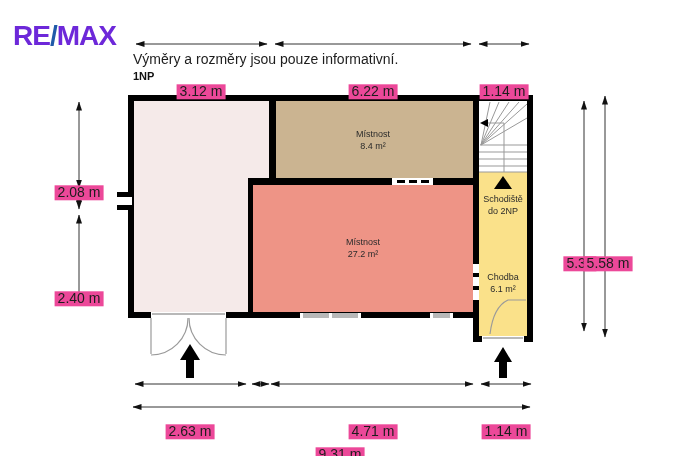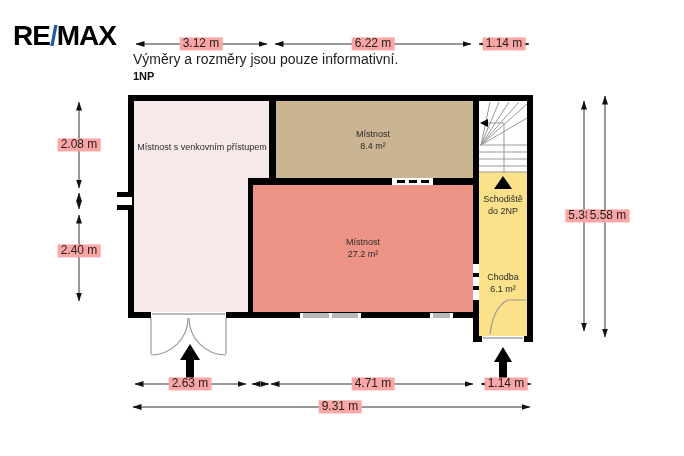--- a/index.html
+++ b/index.html
@@ -5,31 +5,31 @@
   html,body{margin:0;padding:0;}
   body{
     width:684px;height:456px;position:relative;background:#ffffff;
     font-family:"Liberation Sans", sans-serif;overflow:hidden;
   }
   .abs{position:absolute;}
   .logo{
     left:13px;top:22px;font-size:28px;font-weight:bold;letter-spacing:-1px;
     white-space:nowrap;line-height:1;
   }
-  .logo .red{color:#000000;}
+  .logo .red{color:#6d28d9;}
   .logo .blue{color:#1f5aa8;}
   .disclaimer{left:133px;top:51px;font-size:14px;color:#1d1d1d;}
   .floor-label{left:133px;top:70px;font-size:11px;font-weight:bold;color:#111;}
   .room-label{
     transform:translate(-50%,-50%);text-align:center;color:#2b2b2b;
     font-size:9px;line-height:1.35;white-space:nowrap;
   }
   .dim{
-    transform:translate(-50%,-50%);font-size:12px;color:#1d1d1d;
-    background:#fca5a5;padding:0 3px;white-space:nowrap;line-height:1.1;
+    transform:translate(-50%,-50%);font-size:14px;color:#1d1d1d;
+    background:#ec4899;padding:0 3px;white-space:nowrap;line-height:1.1;margin-top:48px;
   }
   svg{position:absolute;left:0;top:0;}
 </style>
 </head>
 <body>
 
 <div class="abs logo">
   <span class="red">RE</span><span class="blue">/</span><span class="red">MAX</span>
 </div>
 <div class="abs disclaimer">Výměry a rozměry jsou pouze informativní.</div>
@@ -158,21 +158,20 @@
     <line x1="79" y1="102" x2="79" y2="188" marker-start="url(#aU)" marker-end="url(#aD)"></line>
     <line x1="79" y1="193" x2="79" y2="209" marker-start="url(#aU)" marker-end="url(#aD)"></line>
     <line x1="79" y1="215" x2="79" y2="301" marker-start="url(#aU)" marker-end="url(#aD)"></line>
 
     <line x1="584" y1="101" x2="584" y2="331" marker-start="url(#aU)" marker-end="url(#aD)"></line>
     <line x1="605" y1="96" x2="605" y2="337" marker-start="url(#aU)" marker-end="url(#aD)"></line>
   </g>
 </svg>
 
 <div class="abs room-label" style="left:202px;top:147px">
-  <div>Místnost s venkovním přístupem</div>
 </div>
 <div class="abs room-label" style="left:373px;top:140px">
   <div>Místnost</div>
   <div>8.4 m²</div>
 </div>
 <div class="abs room-label" style="left:363px;top:248px">
   <div>Místnost</div>
   <div>27.2 m²</div>
 </div>
 <div class="abs room-label" style="left:503px;top:205px">

